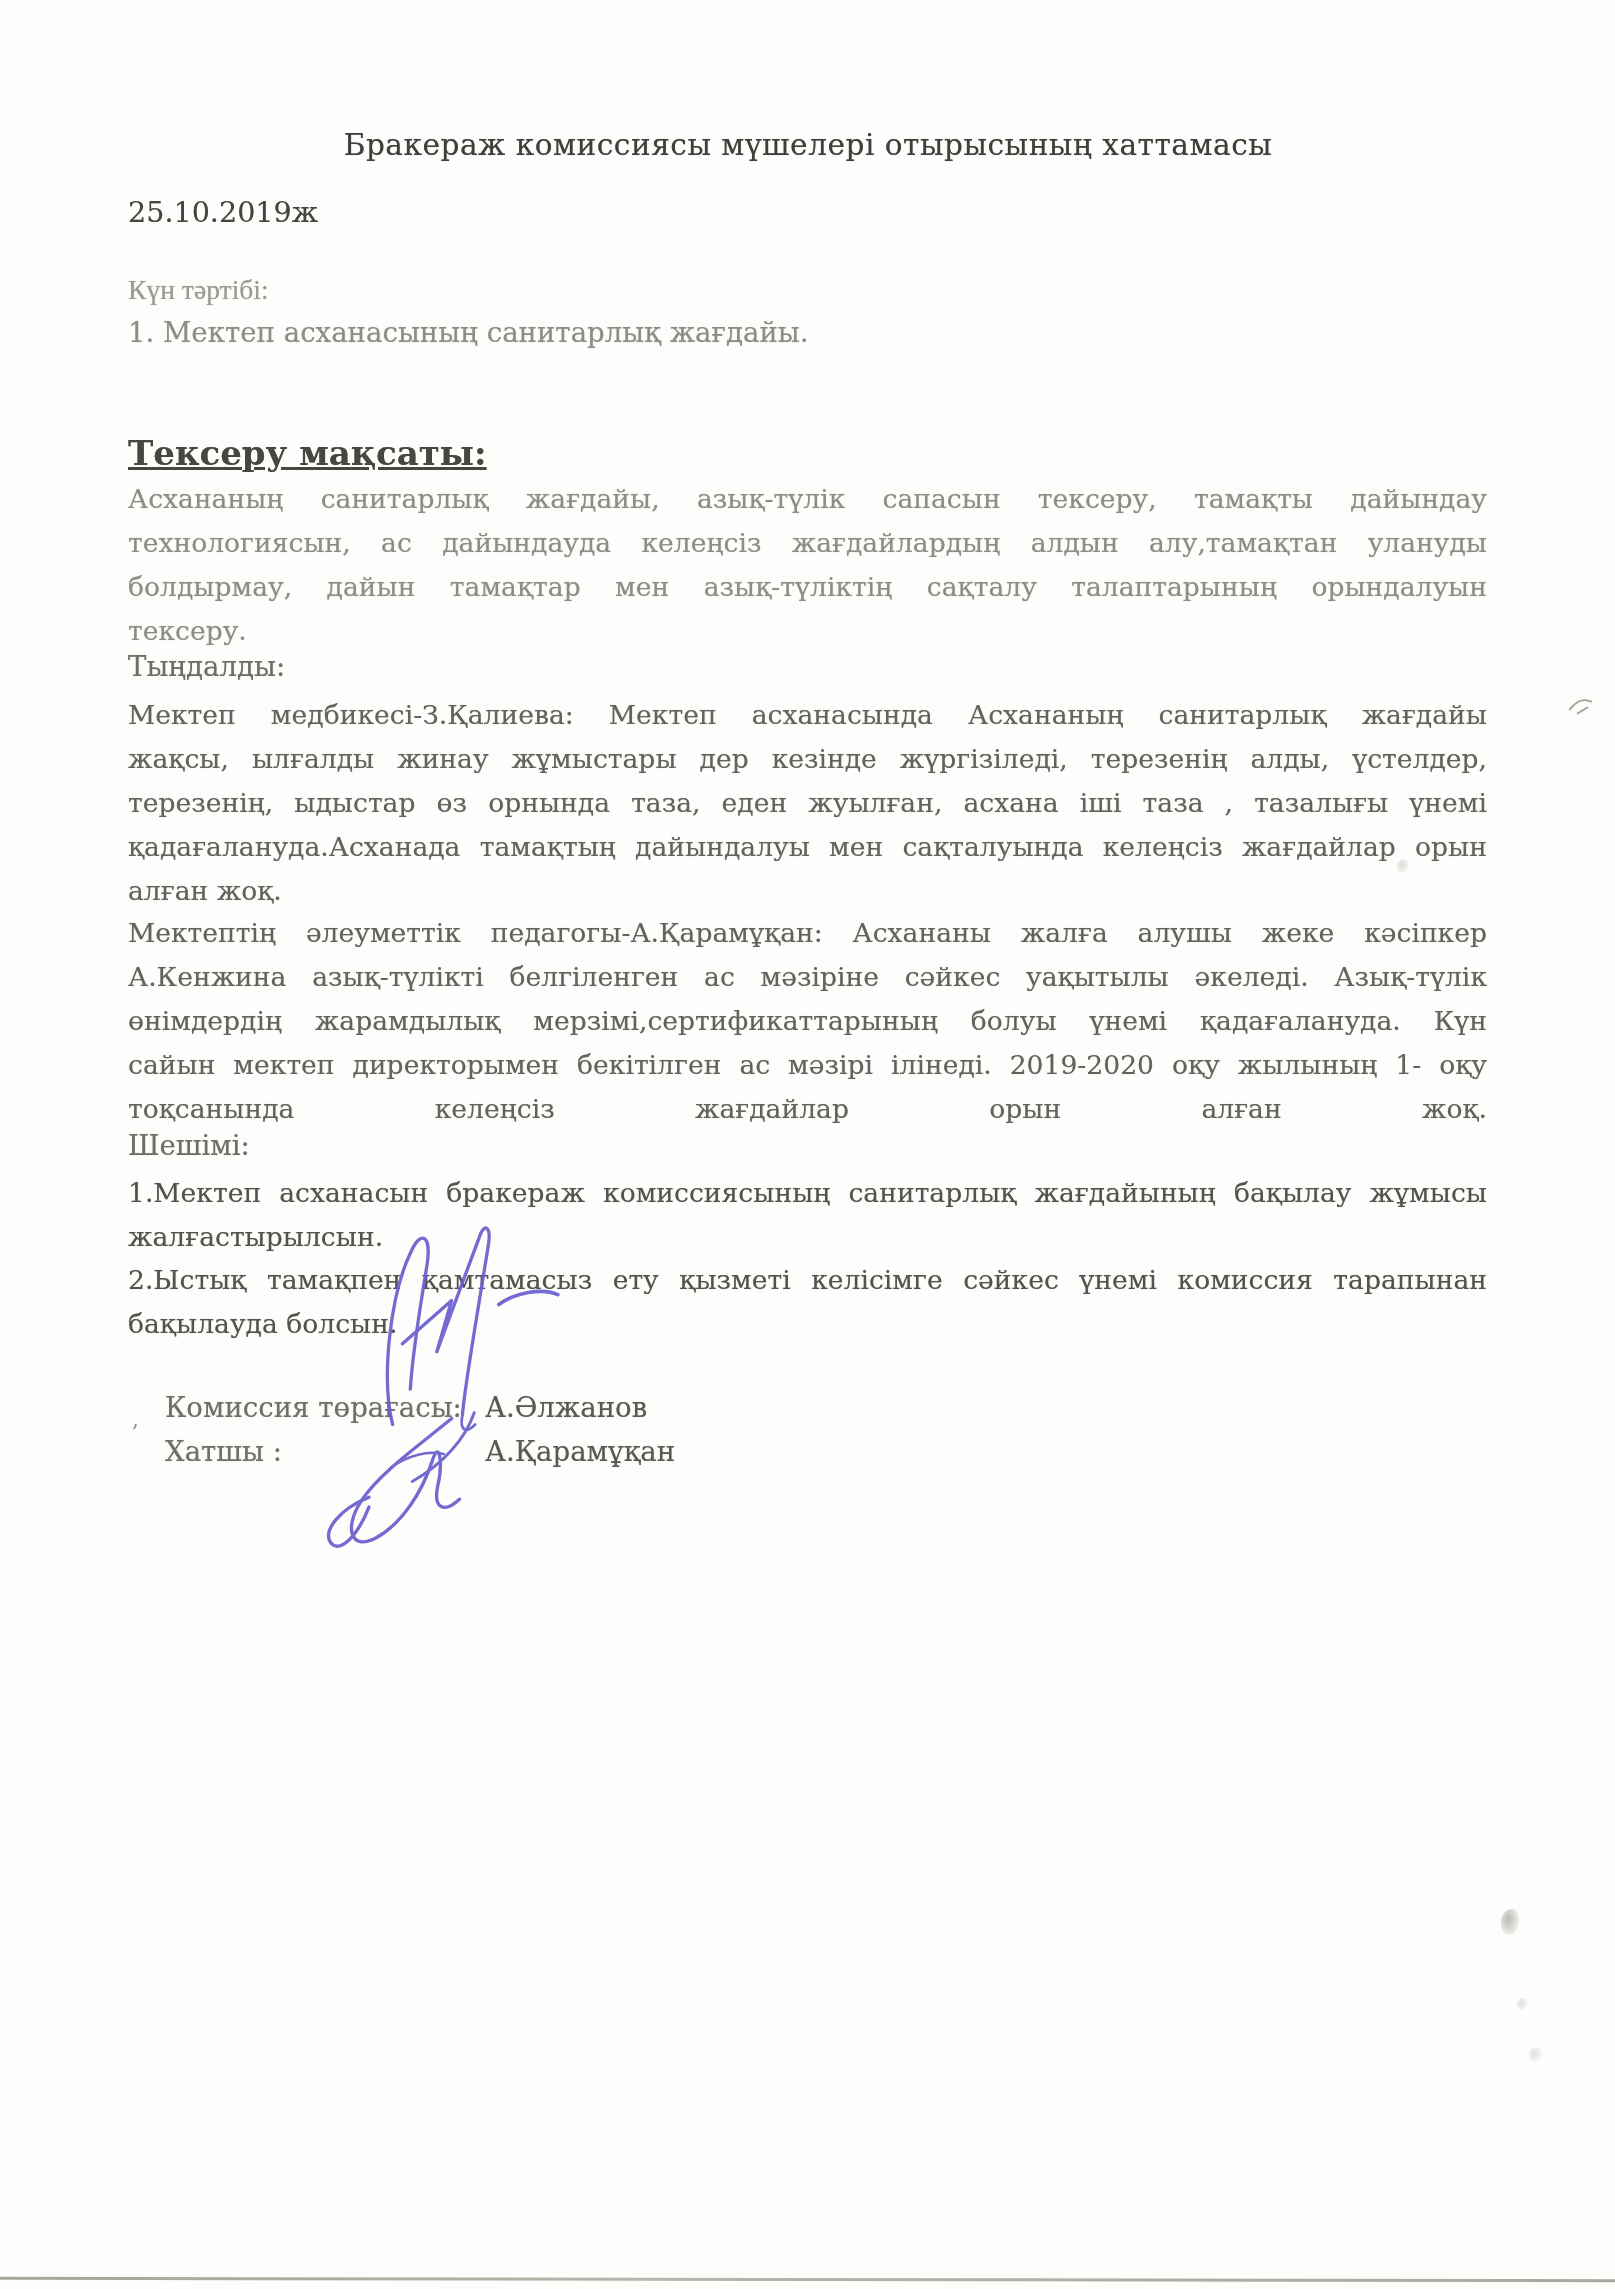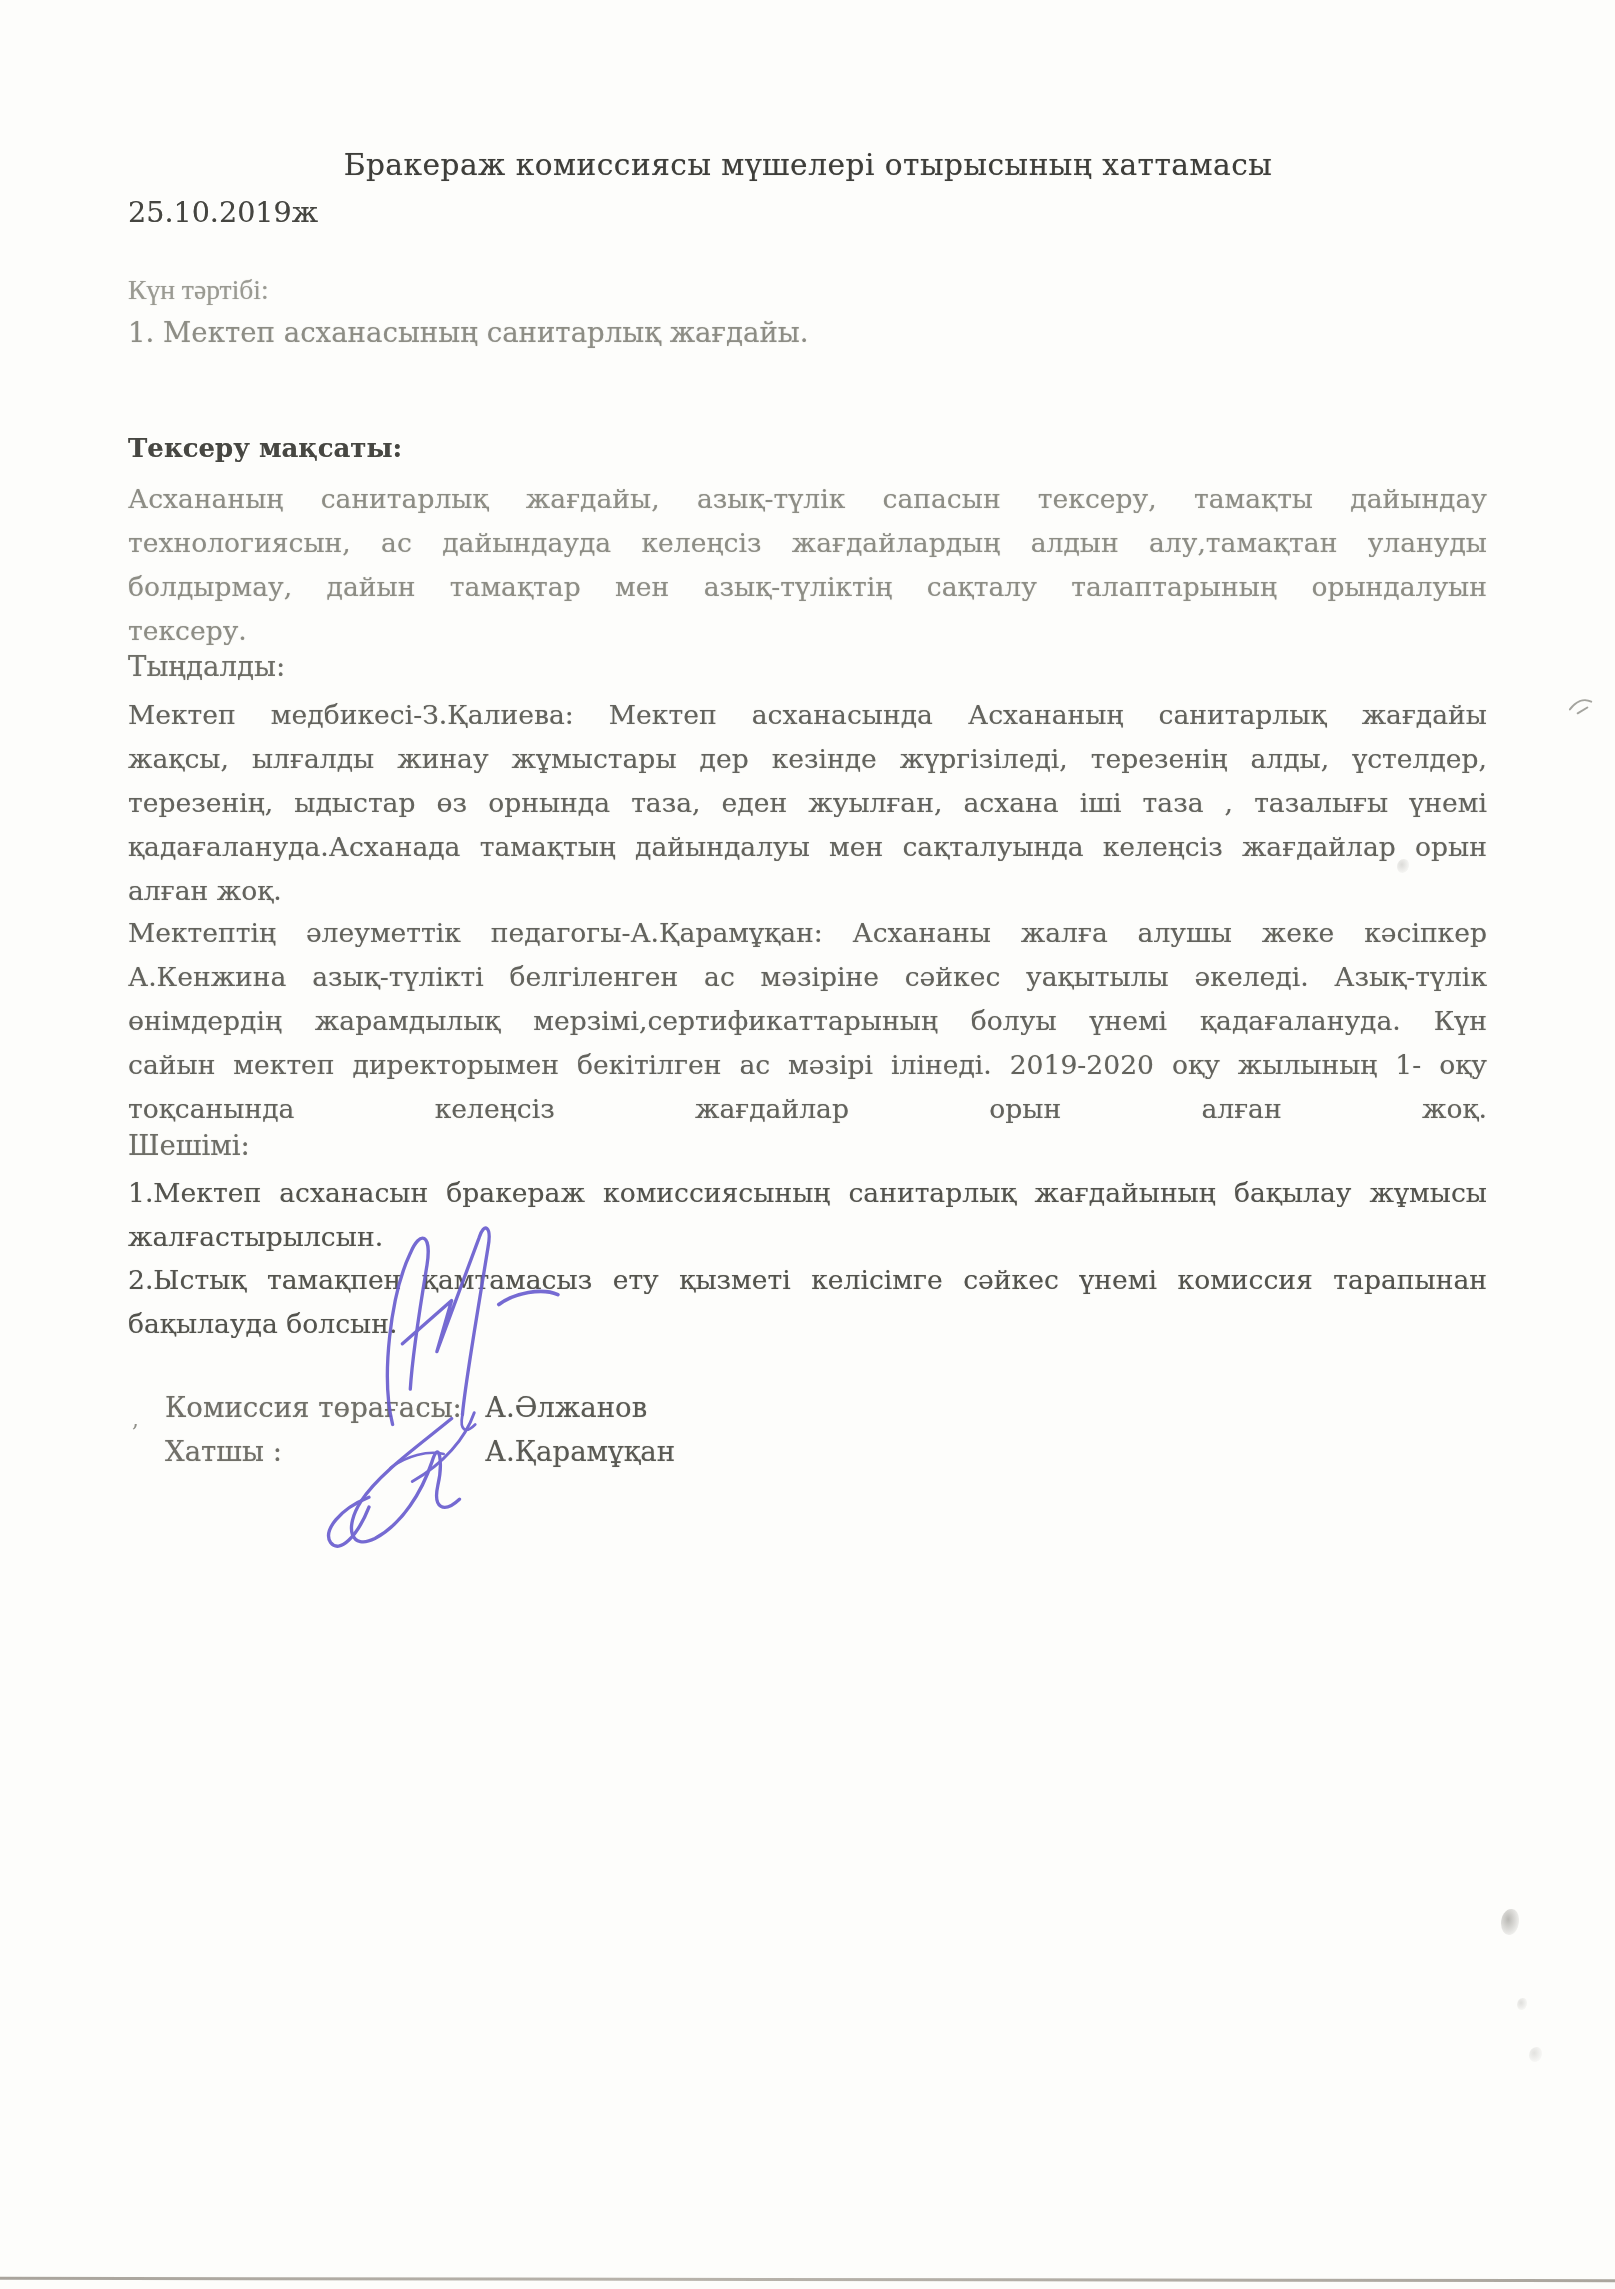--- a/index.html
+++ b/index.html
@@ -11,30 +11,29 @@
     overflow:hidden;
     font-family:"DejaVu Serif","Liberation Serif",serif;
   }
   .abs{position:absolute;}
   .doc-title{
     top:128px;left:0;width:1616px;
     text-align:center;
     font-size:29.6px;color:#3e3e3a;
     letter-spacing:0.5px;
     text-shadow:0 0 0.7px rgba(62,62,58,0.55);
-    margin-top:20px;
   }
   .doc-date{
     top:195px;left:128px;
     font-size:28.6px;color:#454540;
     text-shadow:0 0 0.6px rgba(69,69,64,0.5);
   }
   .h-faded{font-size:27.6px;color:#9a9a92;text-shadow:0 0 1px rgba(154,154,146,0.6);font-family:Liberation Serif, serif;}
   .h-medium{font-size:27.6px;color:#6e6e67;text-shadow:0 0 0.8px rgba(110,110,103,0.5);}
-  .h-bold{font-size:26px;font-weight:bold;color:#474742;text-shadow:0 0 0.6px rgba(71,71,66,0.5);}
+  .h-bold{font-size:34px;font-weight:bold;color:#474742;text-shadow:0 0 0.6px rgba(71,71,66,0.5);text-decoration:underline;}
   .para{
     left:128px;width:1359px;
     font-size:26.6px;line-height:44px;
   }
   .para .line{
     text-align:justify;
     text-align-last:justify;
     white-space:normal;
     height:44px;overflow:visible;
   }

